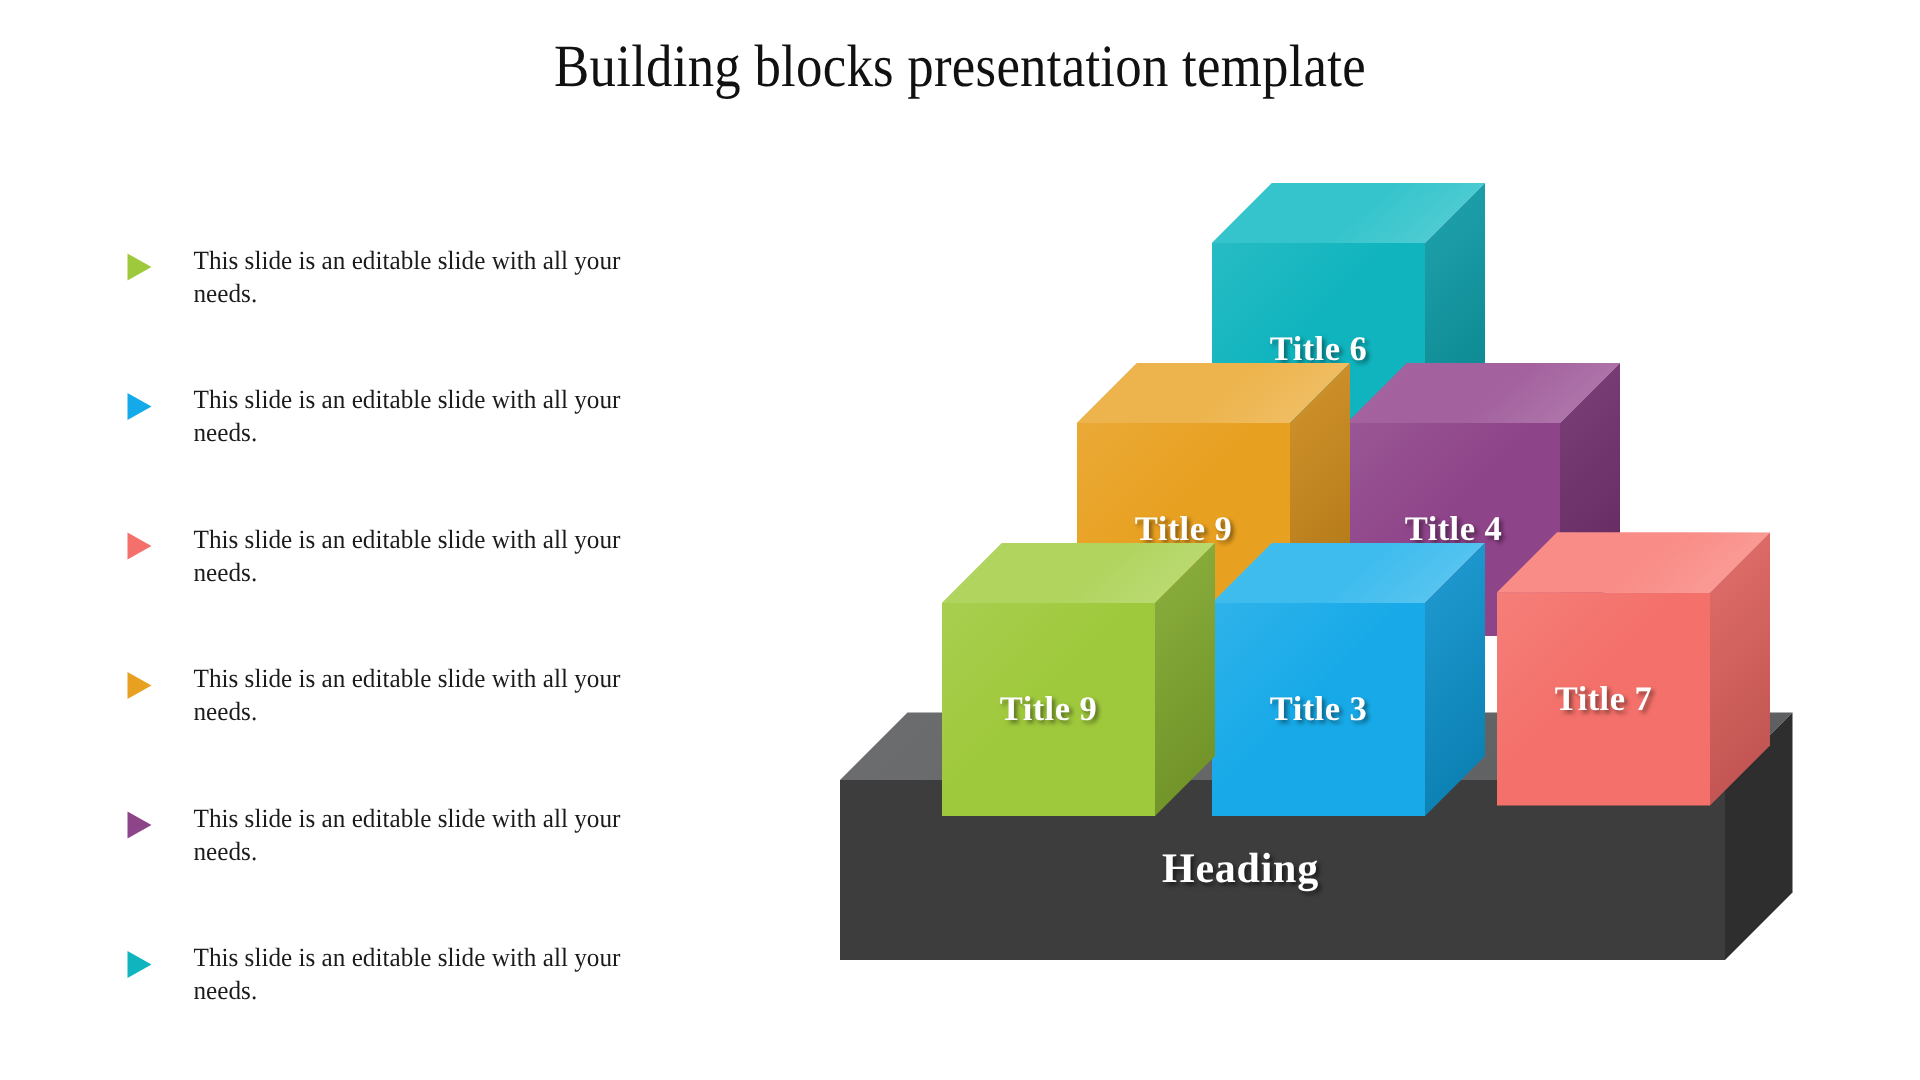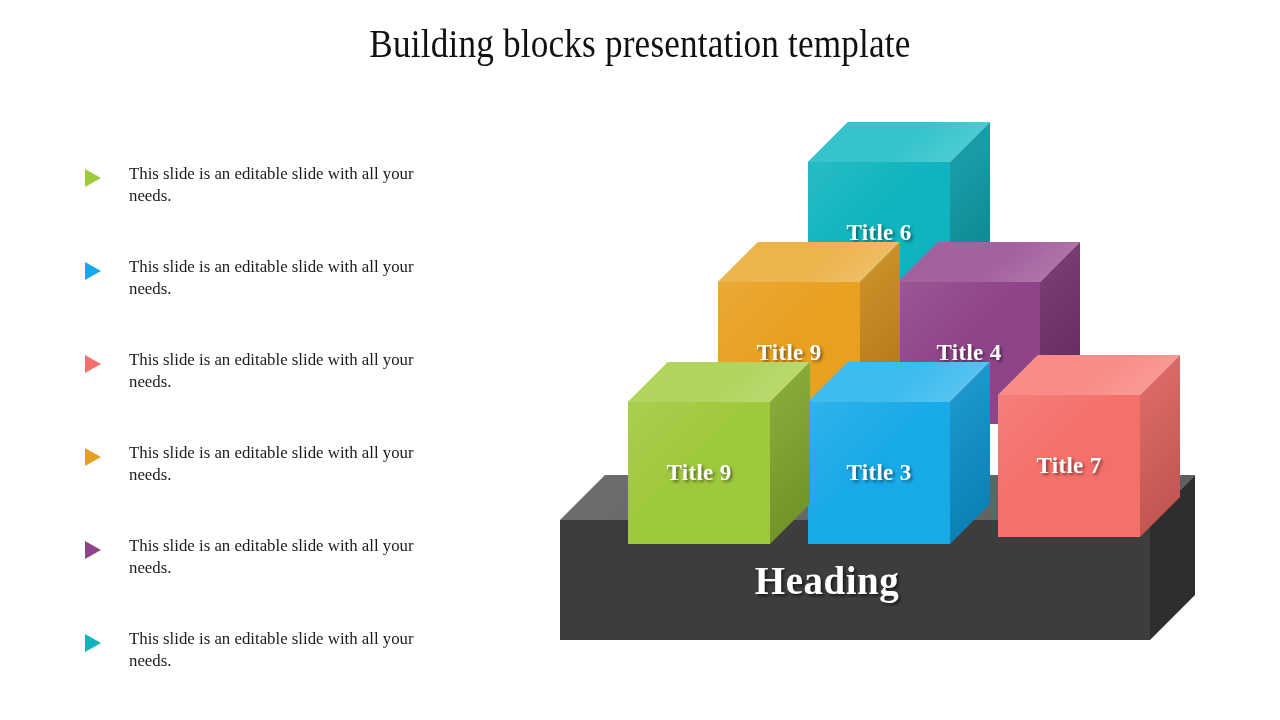--- a/index.html
+++ b/index.html
@@ -122,21 +122,21 @@
   .platform-heading {
     position: absolute;
     left: 20px;
     top: 420px;
     width: 534px;
     height: 120px;
     display: flex;
     align-items: center;
     justify-content: center;
     font-family: "Liberation Serif", "DejaVu Serif", serif;
-    font-size: 39px;
+    font-size: 28px;
     font-weight: bold;
     color: #ffffff;
     text-shadow: 2px 2px 3px rgba(0,0,0,0.55);
     letter-spacing: 0.5px;
   }
 
   
   .cube {
     position: absolute;
     width: 142px;

